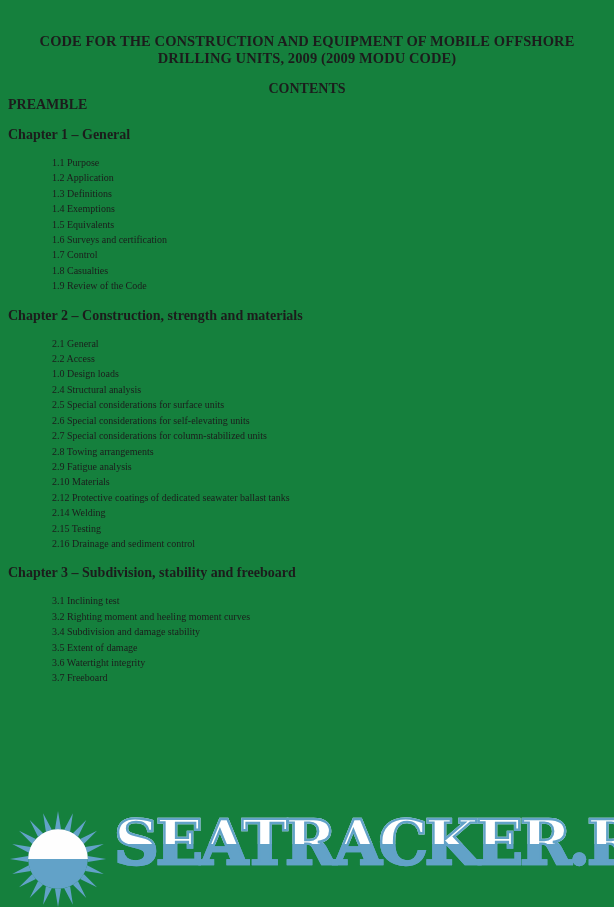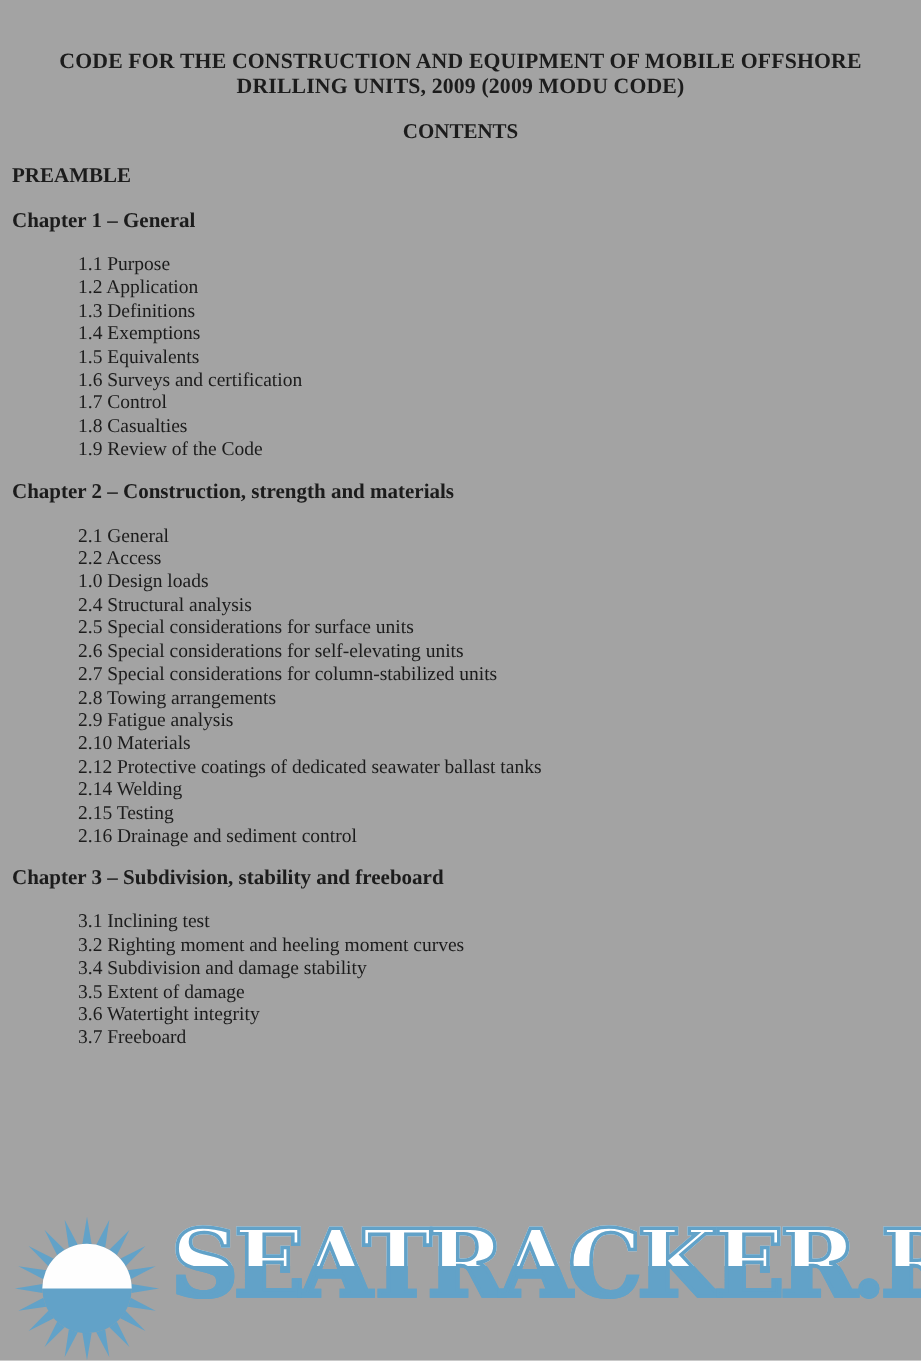--- a/index.html
+++ b/index.html
@@ -1,21 +1,21 @@
 <!DOCTYPE html>
 <html><head>
 <meta charset="utf-8">
 <style>
   html, body { margin: 0; padding: 0; background: #e8e8e8; }
   .page {
     position: relative;
     width: 614px;
     height: 907px;
     margin: 0 auto;
-    background: #a3a3a3;
+    background: #15803d;
     overflow: hidden;
     font-family: "Liberation Serif", serif;
     color: #1c1c1c;
   }
   .doc-title {
     padding-top: 33px;
     text-align: center;
     font-weight: bold;
     font-size: 14.5px;
     line-height: 17px;
@@ -25,33 +25,33 @@
     text-align: center;
     font-weight: bold;
     font-size: 14px;
     line-height: 16px;
     margin-top: 14px;
   }
   .preamble-heading {
     font-weight: bold;
     font-size: 14px;
     line-height: 16px;
-    margin: 13px 0 0 8px;
+    margin: 0 0 0 8px;
   }
   .chapter-heading {
     font-weight: bold;
     font-size: 14px;
     line-height: 16px;
     margin: 14px 0 0 8px;
   }
   ul.toc-list {
     list-style: none;
     margin: 12px 0 14px 0;
     padding: 0 0 0 52px;
-    font-size: 13px;
+    font-size: 10px;
     line-height: 15.4px;
   }
   
   .watermark {
     position: absolute;
     left: 0;
     bottom: 0;
     width: 614px;
     height: 97px;
   }

